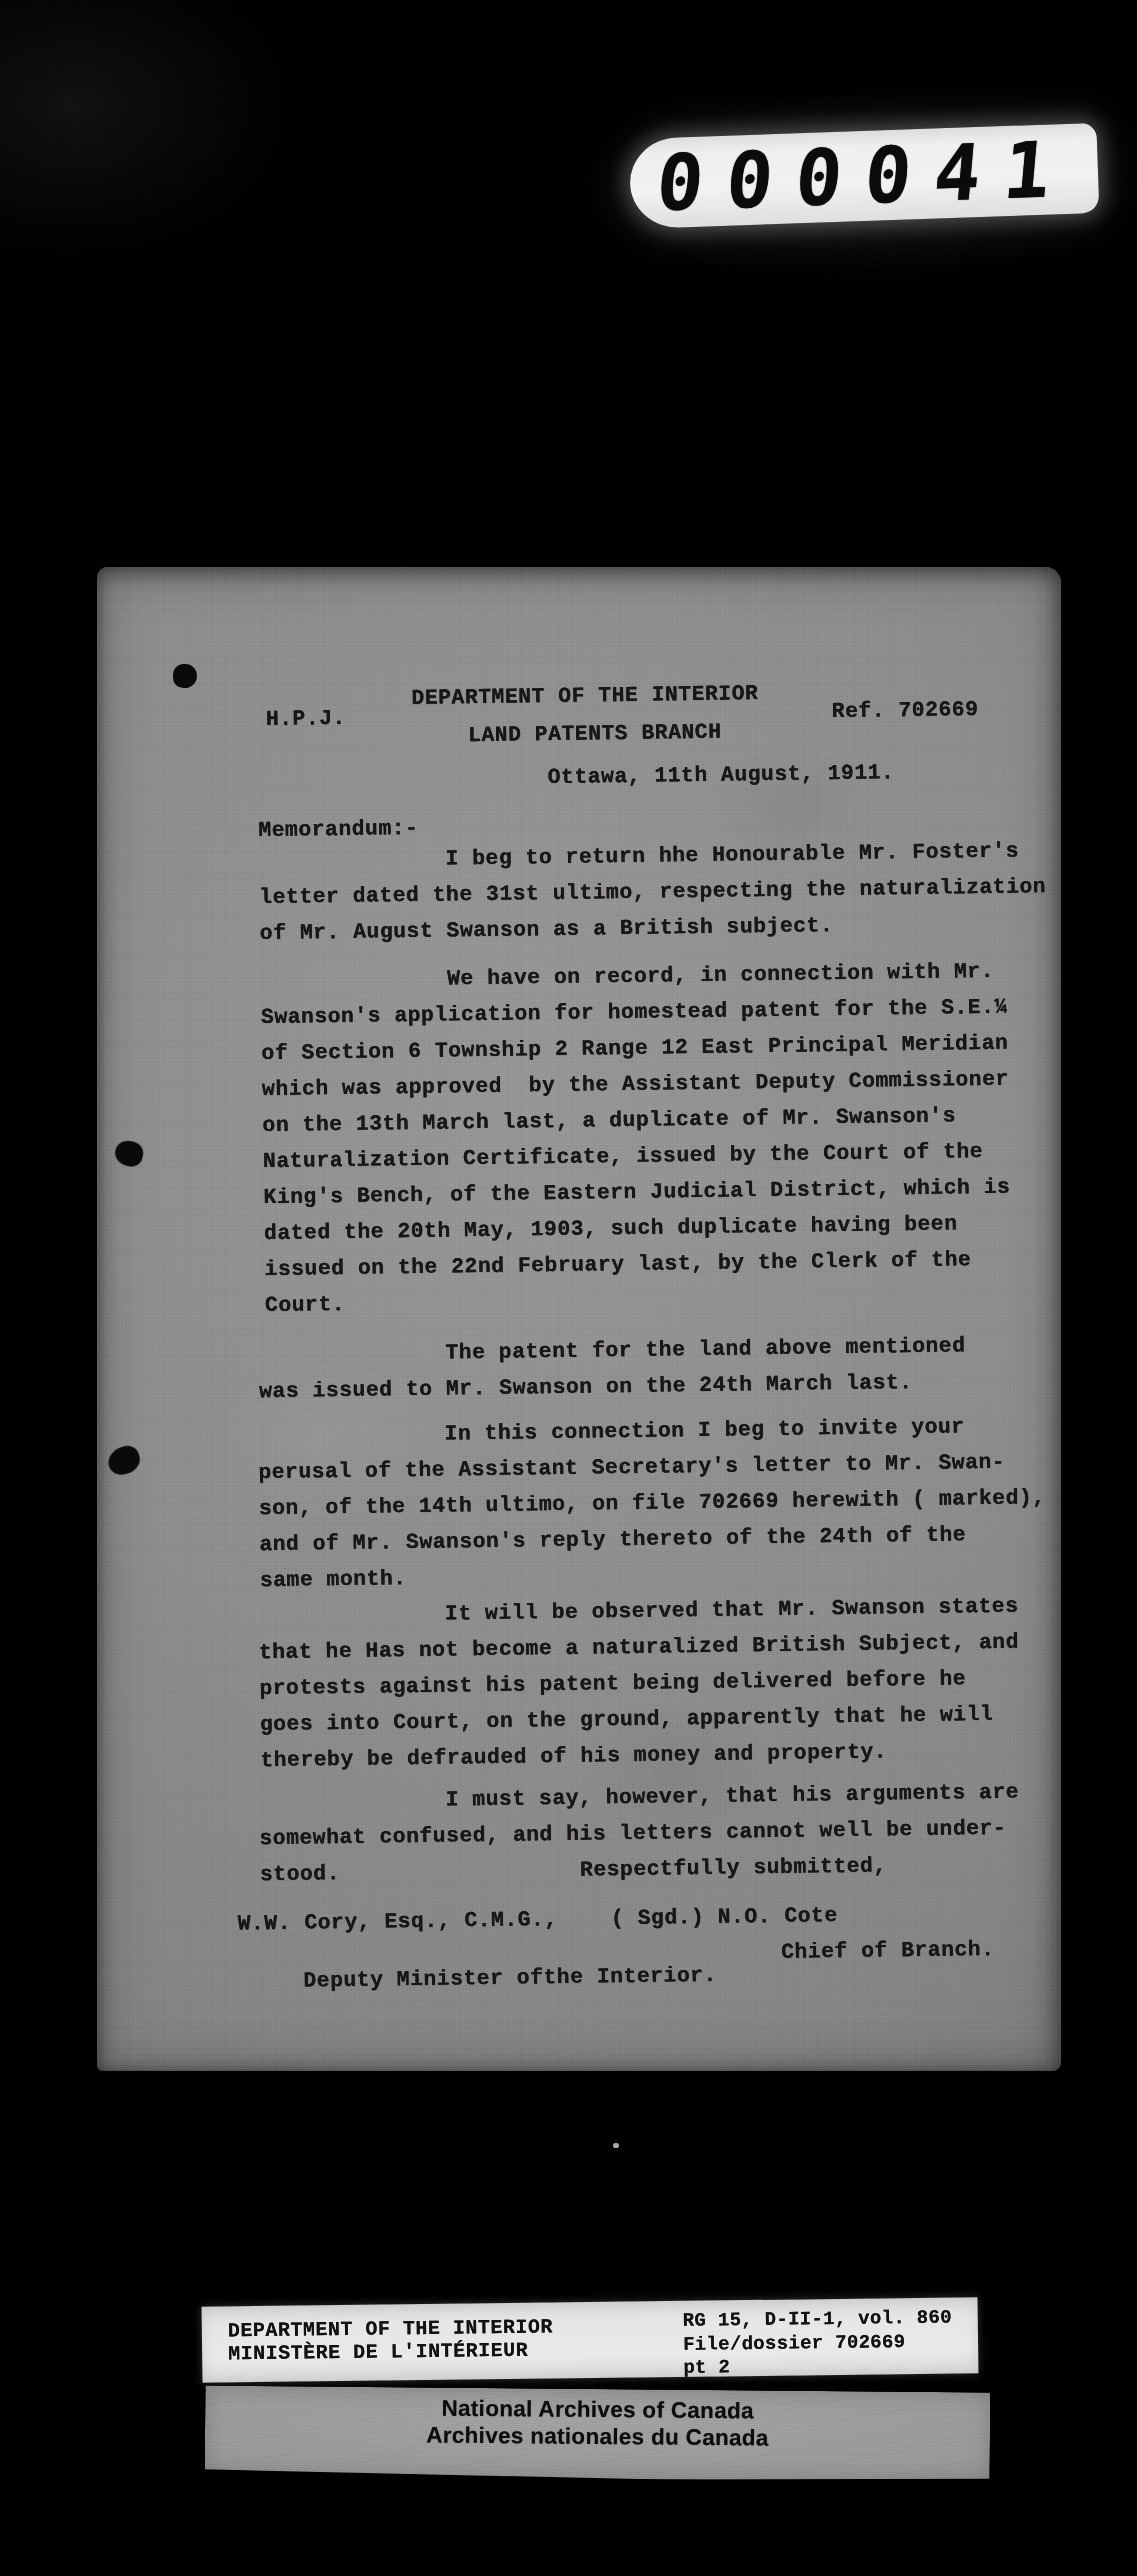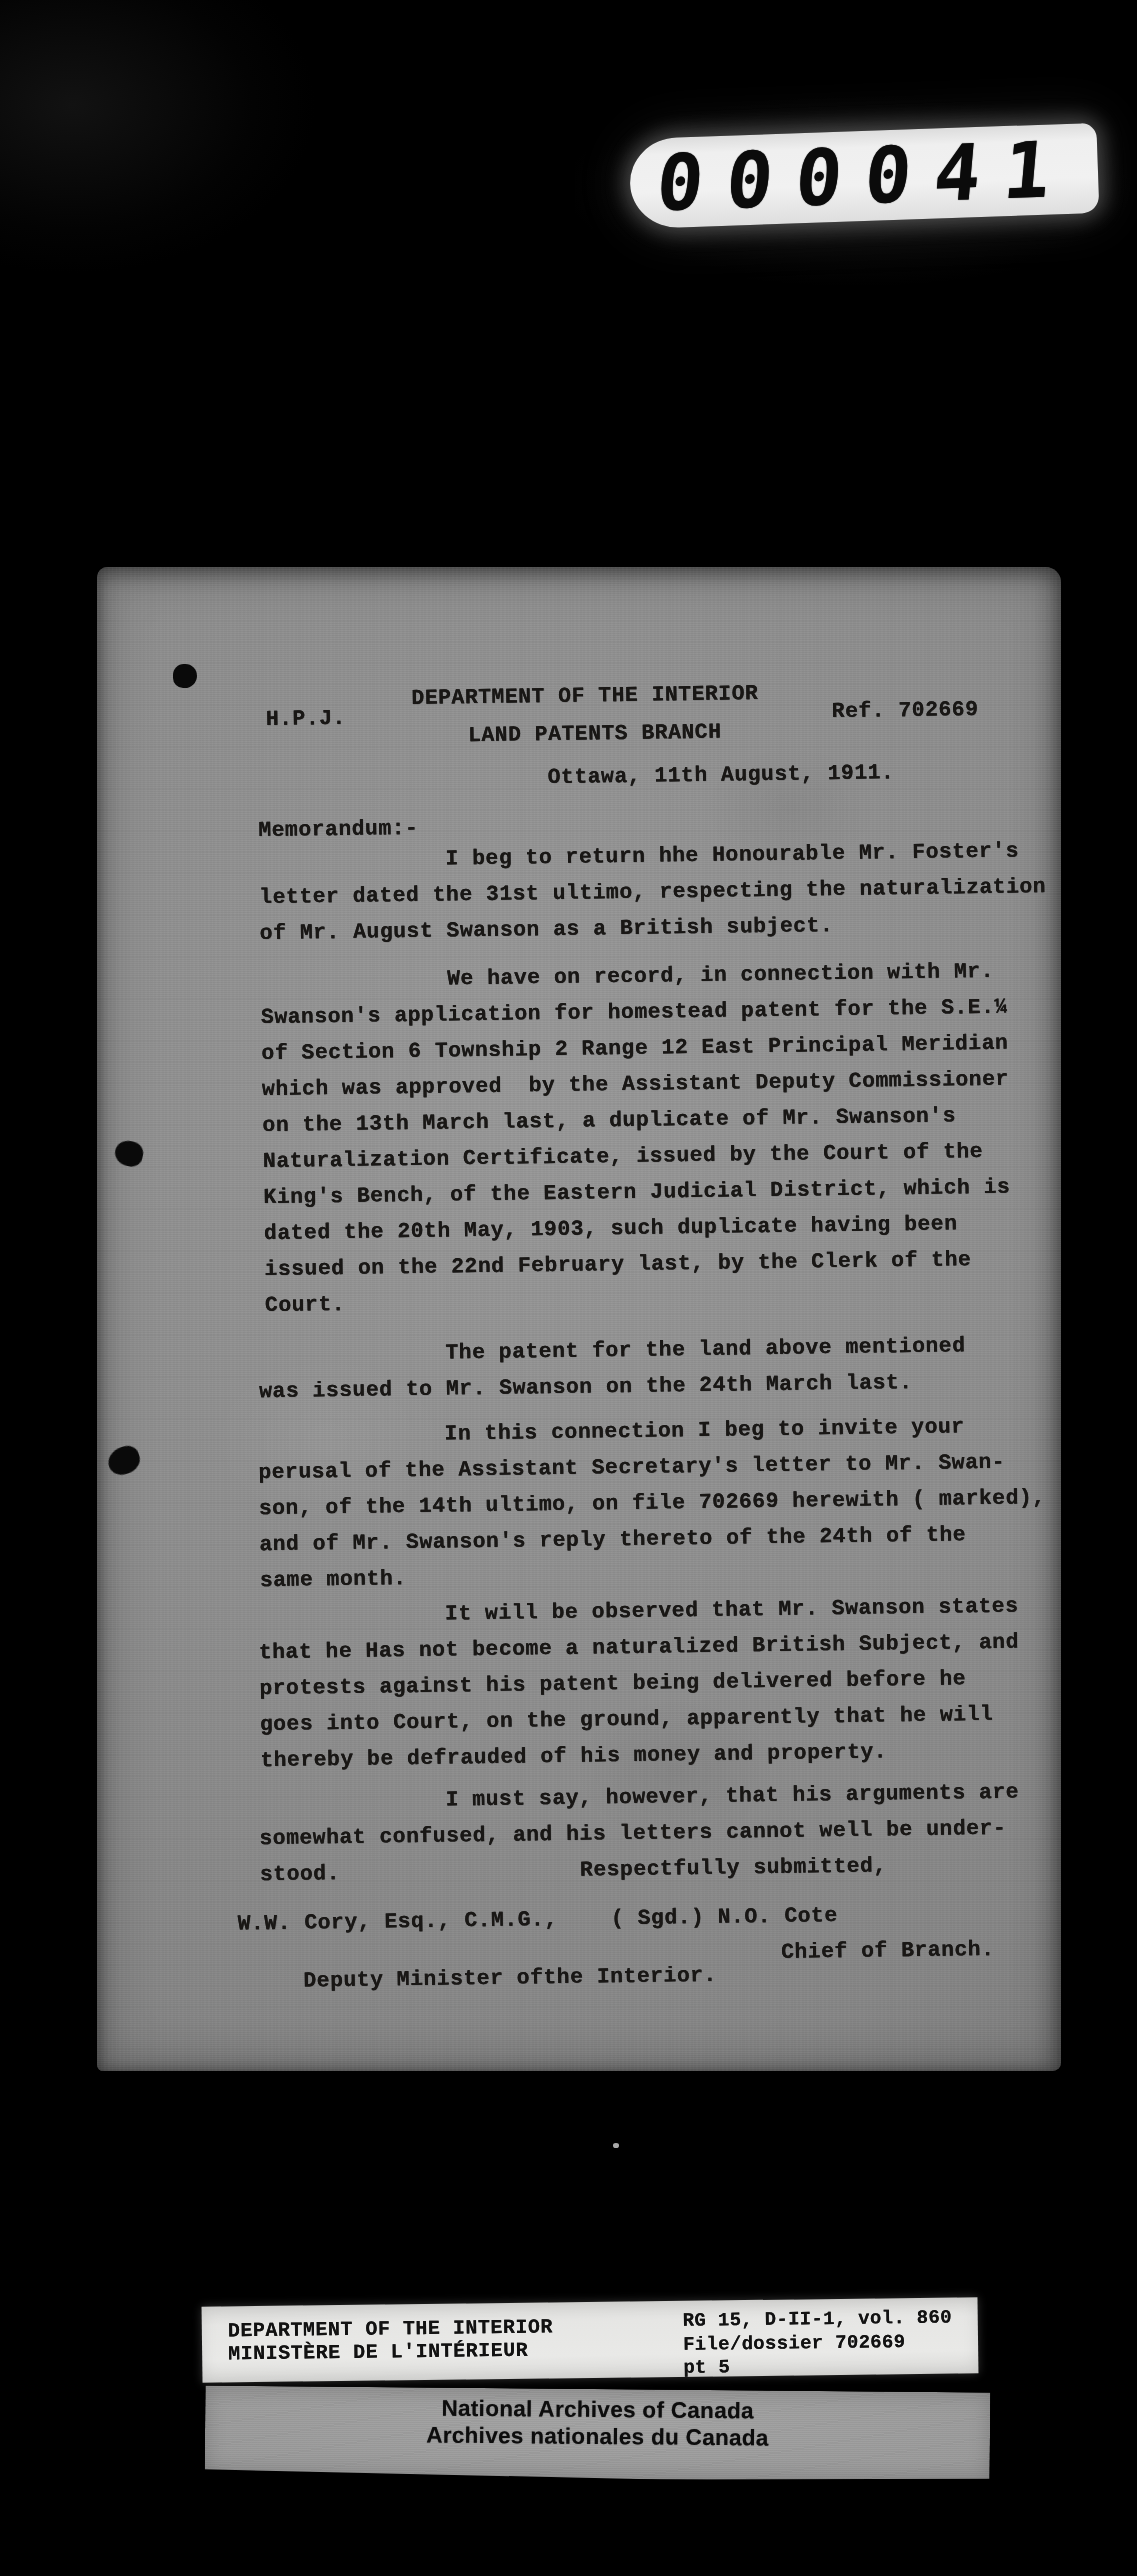--- a/index.html
+++ b/index.html
@@ -140,21 +140,21 @@
 
     <div class="abs sig-row">W.W. Cory, Esq., C.M.G.,    ( Sgd.) N.O. Cote</div>
     <div class="abs sig-chief">Chief of Branch.</div>
     <div class="abs sig-deputy">Deputy Minister ofthe Interior.</div>
   </div>
 
   <div class="speck"></div>
 
   <div class="strip1">
     <div class="block-left"><span>DEPARTMENT OF THE INTERIOR</span><br><span>MINISTÈRE DE L'INTÉRIEUR</span></div>
-    <div class="block-right"><span>RG 15, D-II-1, vol. 860</span><br><span>File/dossier 702669</span><br><span>pt 5</span></div>
+    <div class="block-right"><span>RG 15, D-II-1, vol. 860</span><br><span>File/dossier 702669</span><br><span>pt 2</span></div>
   </div>
 
   <div class="strip2">
     <div class="lines"><span>National Archives of Canada</span><br><span>Archives nationales du Canada</span></div>
   </div>
 
 </div>
 
 
 </body></html>

